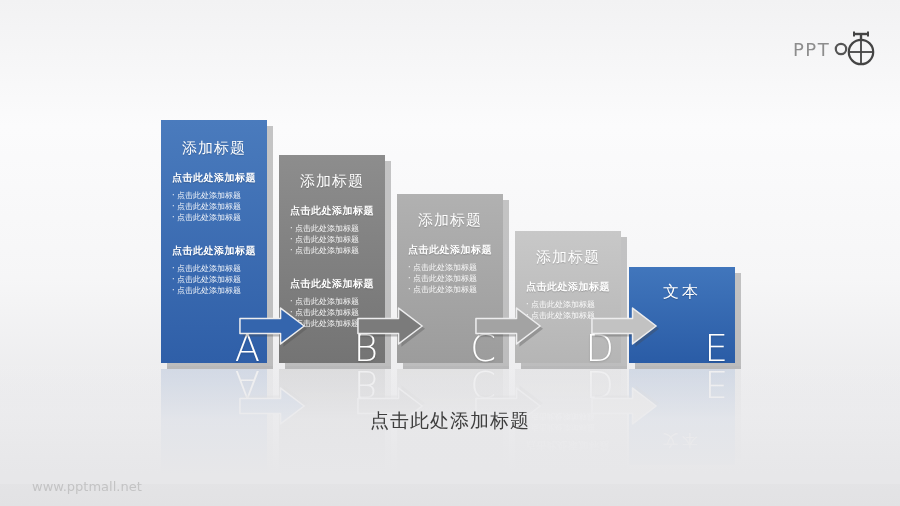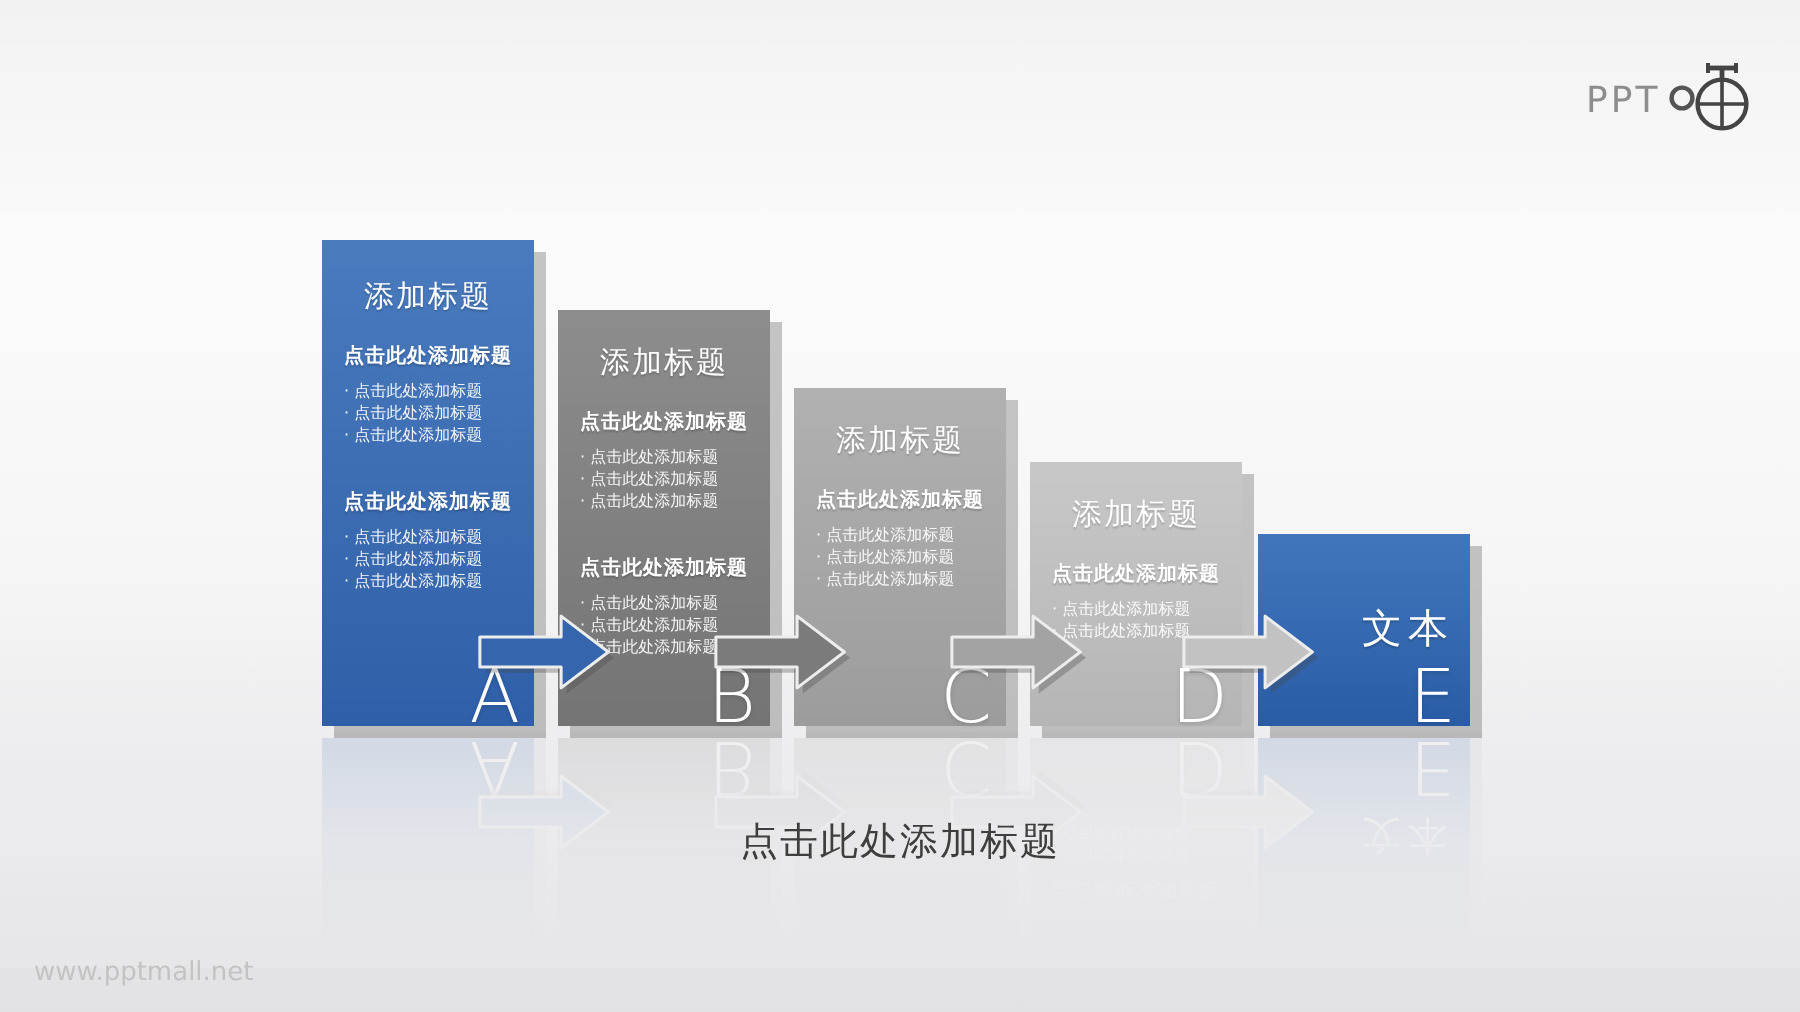--- a/index.html
+++ b/index.html
@@ -25,33 +25,33 @@
   .group{margin-top:13px;}
   .col-0 .group + .group,.col-1 .group + .group{margin-top:21px;}
   .group-heading{font-size:10px;font-weight:bold;letter-spacing:.5px;text-shadow:0 1px 1px rgba(0,0,0,.2);white-space:nowrap;}
   .bullets{margin-top:5px;text-align:left;padding-left:3px;}
   .bullet{font-size:8px;line-height:11px;color:rgba(255,255,255,.93);white-space:nowrap;}
   .bullet::before{content:"· ";}
   .letter{
     position:absolute;right:7px;bottom:-4px;font-size:37px;line-height:1;font-weight:300;
     color:#fff;text-shadow:0 1px 2px rgba(0,0,0,.15);
   }
-  .e-text{margin-top:30px;font-size:20px;letter-spacing:3px;text-shadow:0 1px 1px rgba(0,0,0,.2);text-align:right;}
+  .e-text{margin-top:11px;font-size:16px;letter-spacing:3px;text-shadow:0 1px 1px rgba(0,0,0,.2);}
 
   .arrow{position:absolute;width:68px;height:44px;z-index:4;overflow:visible;}
   .arrow-0{left:239px;top:304px;}
   .arrow-1{left:357px;top:304px;}
   .arrow-2{left:475px;top:304px;}
   .arrow-3{left:591px;top:304px;}
   .arrow polygon.body{fill:currentColor;stroke:#ededee;stroke-width:1.6;stroke-linejoin:round;}
   .arrow polygon.shadow{fill:rgba(70,70,70,.32);}
 
   .caption{position:absolute;top:408px;left:0;width:100%;text-align:center;
     font-size:19px;color:#3e3e3e;z-index:6;letter-spacing:1px;}
-  .watermark{position:absolute;left:17px;bottom:12px;font-size:13px;color:#c3c3c4;z-index:6;}
+  .watermark{position:absolute;left:32px;bottom:12px;font-size:13px;color:#c3c3c4;z-index:6;}
 
   .logo{position:absolute;top:28px;right:20px;z-index:6;text-align:center;}
   .logo svg{display:block;}
 
   #reflection{position:absolute;left:0;top:366px;width:900px;height:118px;overflow:hidden;z-index:1;}
   #reflection .refl-inner{position:absolute;left:0;top:0;width:900px;height:366px;transform:scaleY(-1);opacity:.17;}
   #reflection::after{content:"";position:absolute;inset:0;
     background:linear-gradient(180deg,rgba(240,240,242,.15) 0%,rgba(236,236,238,.72) 45%,#e7e7e9 92%);}
 </style>
 </head>

